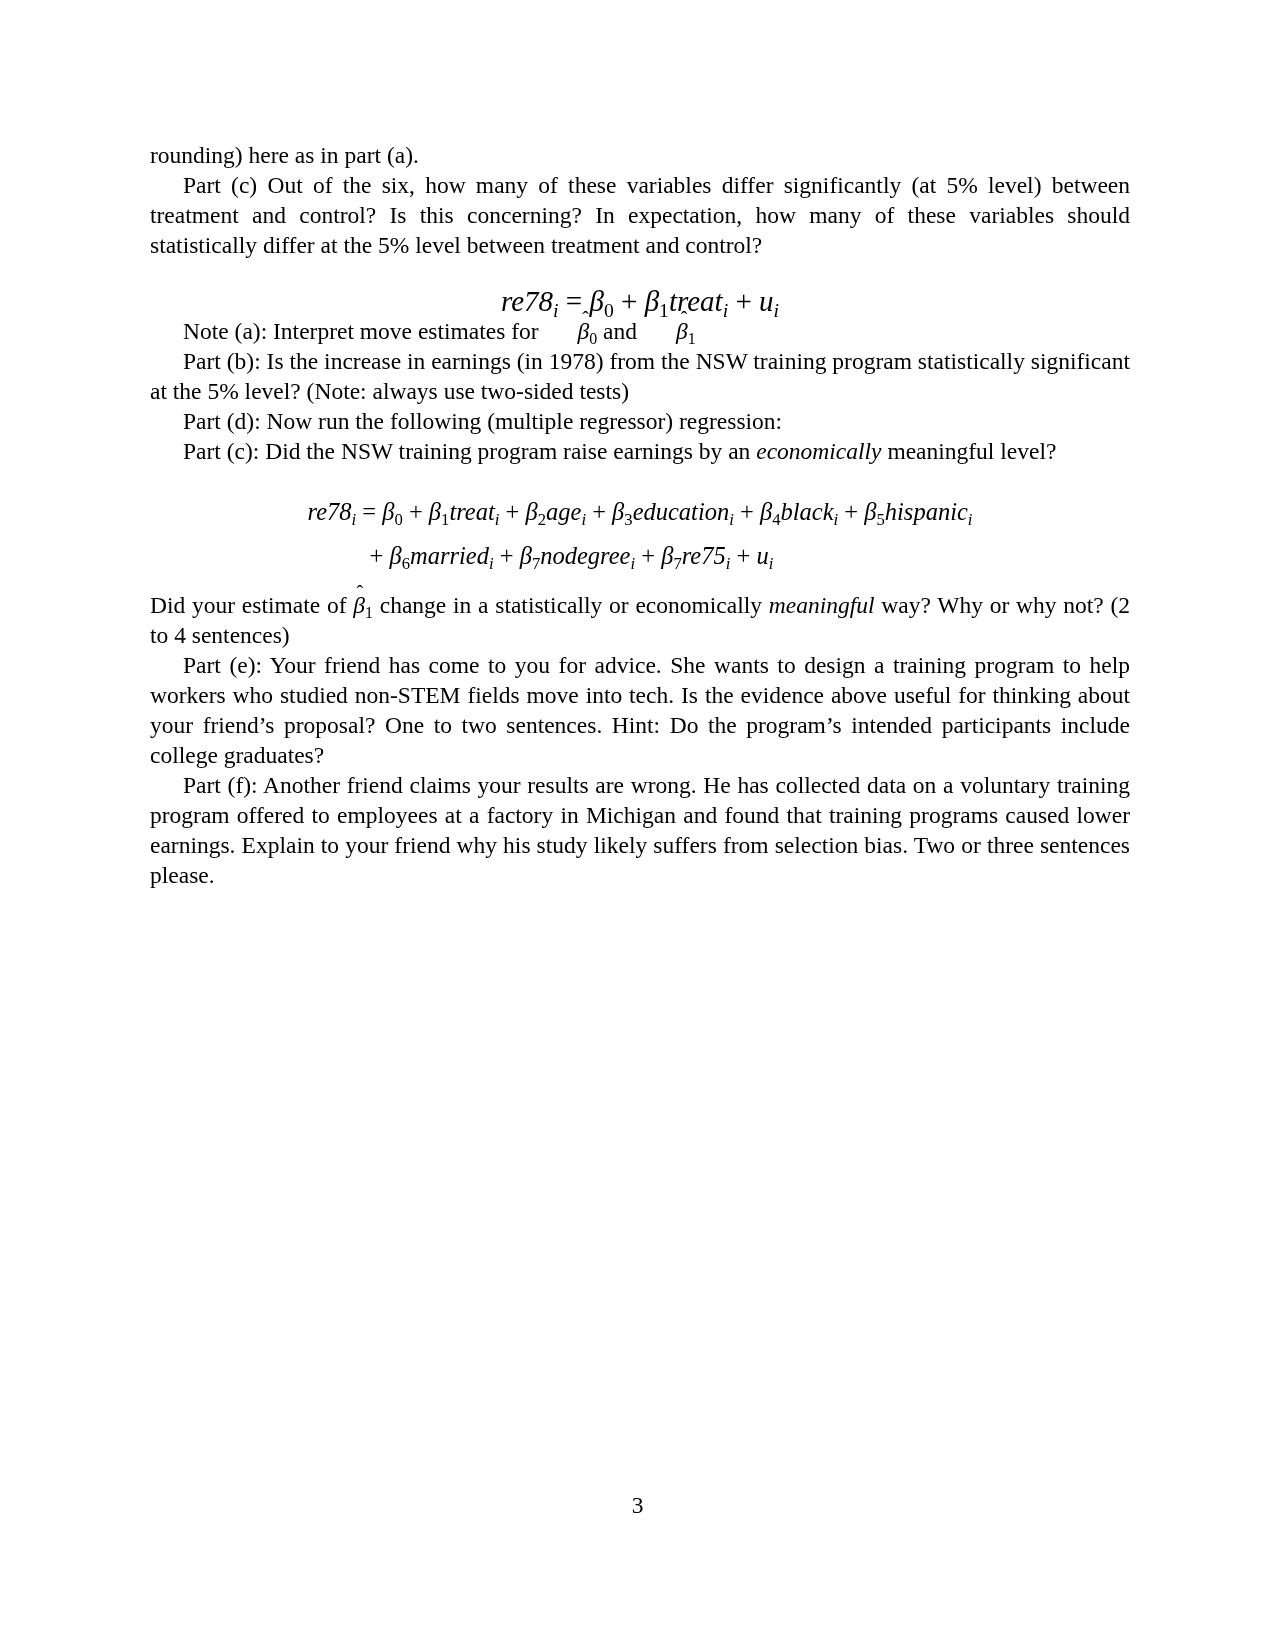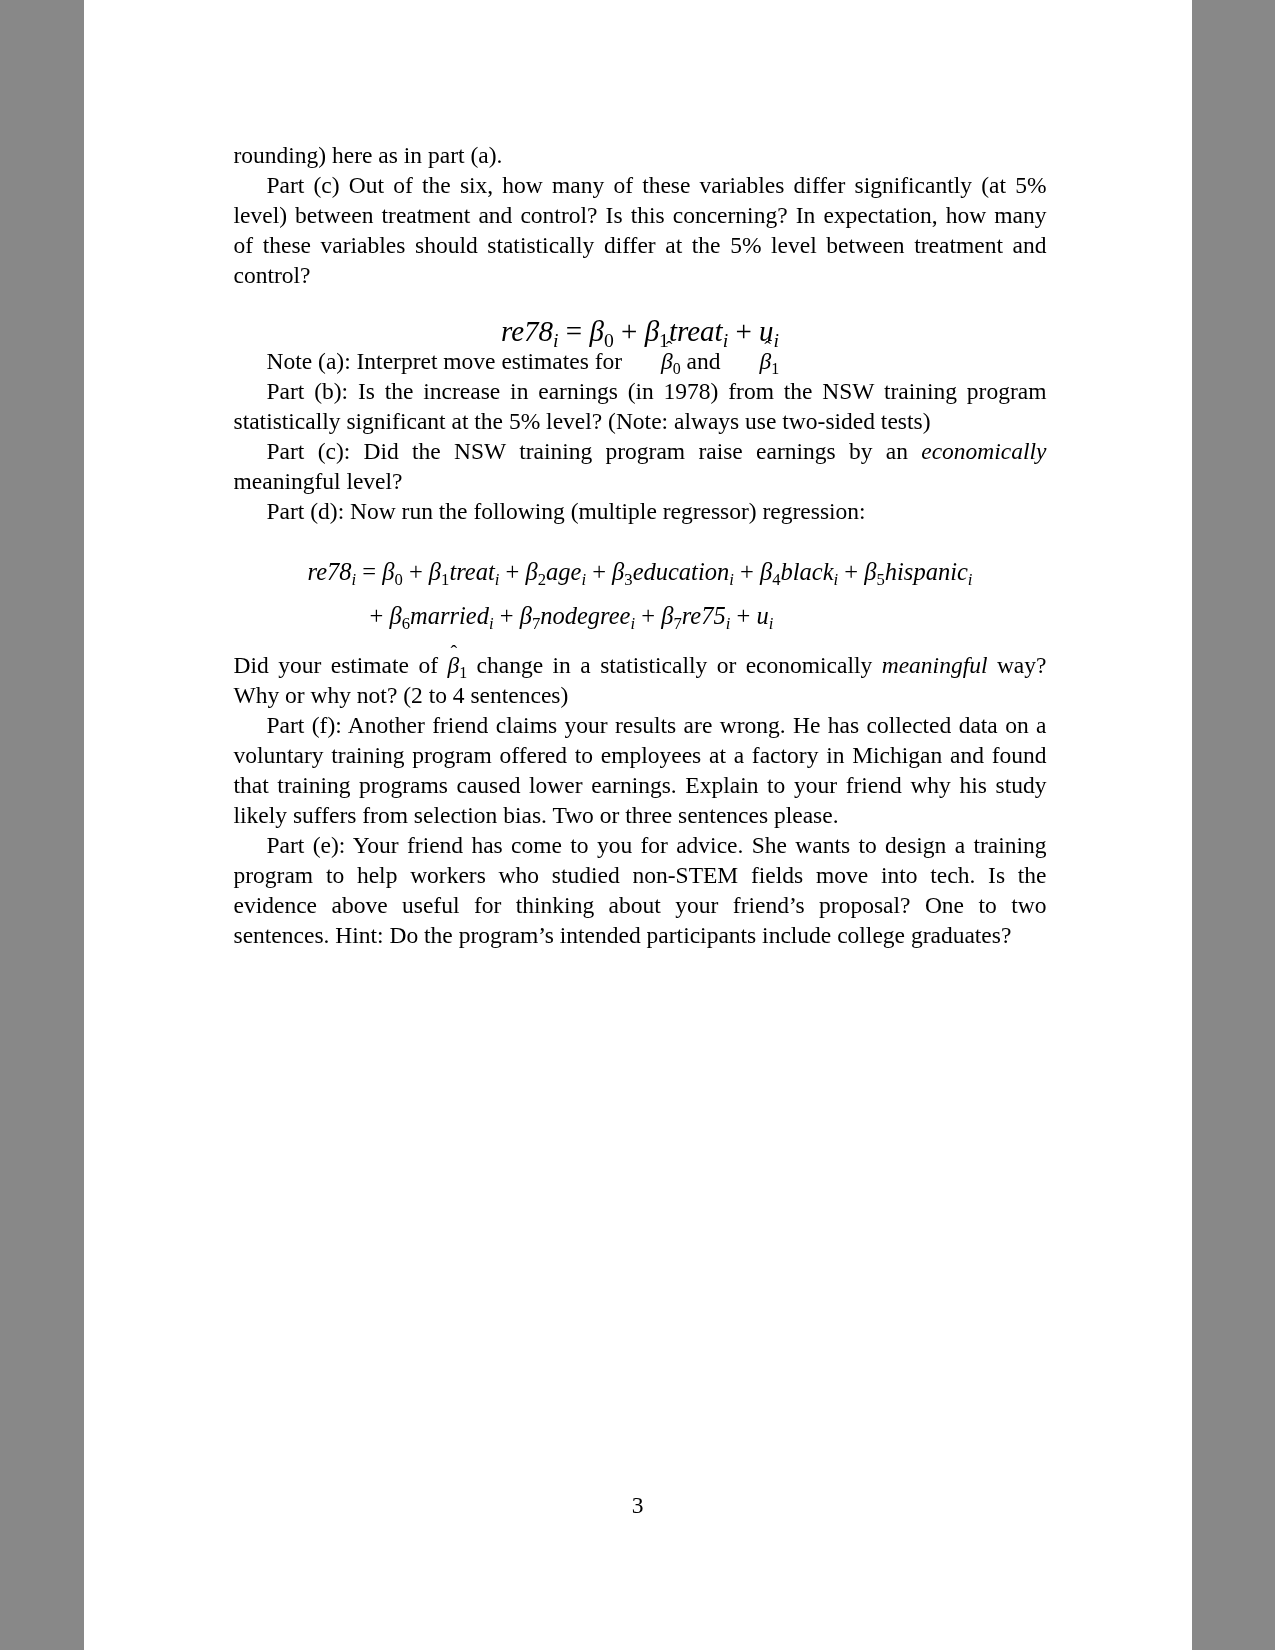--- a/index.html
+++ b/index.html
@@ -1,18 +1,18 @@
 <!DOCTYPE html>
 <html><head>
 <meta charset="utf-8">
 <style>
   html, body { margin: 0; padding: 0; background: #888; }
   .page {
     position: relative;
-    width: 1108px;
+    width: 1275px;
     height: 1650px;
     margin: 0 auto;
     background: #ffffff;
     color: #000000;
     font-family: "Liberation Serif", "DejaVu Serif", serif;
     font-size: 23.5px;
     line-height: 30px;
     box-sizing: border-box;
     padding: 140px 145px 0 150px;
     overflow: hidden;
@@ -85,31 +85,31 @@
 
   <p class="para indent m-p2"><span class="b">Part (c)</span><span> Out of the six, how many of these variables differ significantly (at 5% level) between treatment and control?  Is this concerning?  In expectation, how many of these variables should statistically differ at the 5% level between treatment and control?</span></p>
 
 
   <div class="eq m-eq1"><span class="it">re78</span><span class="it sb">i</span><span> = </span><span class="it">β</span><span class="sb">0</span><span> + </span><span class="it">β</span><span class="sb">1</span><span class="it">treat</span><span class="it sb">i</span><span> + </span><span class="it">u</span><span class="it sb">i</span></div>
 
   <p class="para indent m-pa"><span class="b">Note (a):</span><span> Interpret move estimates for </span><span class="it hat"><span class="hatmark">ˆ</span>β</span><span class="sb">0</span><span> and </span><span class="it hat"><span class="hatmark">ˆ</span>β</span><span class="sb">1</span></p>
 
   <p class="para indent m-pb"><span class="b">Part (b):</span><span> Is the increase in earnings (in 1978) from the NSW training program statistically significant at the 5% level? (Note: always use two-sided tests)</span></p>
 
+  <p class="para indent m-pd"><span class="b">Part (d):</span><span> Now run the following (multiple regressor) regression:</span></p>
+
   <p class="para indent m-pc"><span class="b">Part (c):</span><span> Did the NSW training program raise earnings by an </span><span class="it">economically</span><span> meaningful level?</span></p>
-
-  <p class="para indent m-pd"><span class="b">Part (d):</span><span> Now run the following (multiple regressor) regression:</span></p>
 
   <div class="eq-multi m-eq2">
     <div class="eq-line1"><span class="it">re78</span><span class="it sb">i</span><span> = </span><span class="it">β</span><span class="sb">0</span><span> + </span><span class="it">β</span><span class="sb">1</span><span class="it">treat</span><span class="it sb">i</span><span> + </span><span class="it">β</span><span class="sb">2</span><span class="it">age</span><span class="it sb">i</span><span> + </span><span class="it">β</span><span class="sb">3</span><span class="it">education</span><span class="it sb">i</span><span> + </span><span class="it">β</span><span class="sb">4</span><span class="it">black</span><span class="it sb">i</span><span> + </span><span class="it">β</span><span class="sb">5</span><span class="it">hispanic</span><span class="it sb">i</span></div>
     <div class="eq-line2"><span>+ </span><span class="it">β</span><span class="sb">6</span><span class="it">married</span><span class="it sb">i</span><span> + </span><span class="it">β</span><span class="sb">7</span><span class="it">nodegree</span><span class="it sb">i</span><span> + </span><span class="it">β</span><span class="sb">7</span><span class="it">re75</span><span class="it sb">i</span><span> + </span><span class="it">u</span><span class="it sb">i</span></div>
   </div>
 
   <p class="para m-did"><span>Did your estimate of </span><span class="it hat"><span class="hatmark">ˆ</span>β</span><span class="sb">1</span><span> change in a statistically or economically </span><span class="it">meaningful</span><span> way? Why or why not? (2 to 4 sentences)</span></p>
 
+  <p class="para indent m-pe"><span class="b">Part (e):</span><span> Your friend has come to you for advice. She wants to design a training program to help workers who studied non-STEM fields move into tech. Is the evidence above useful for thinking about your friend’s proposal? One to two sentences. Hint: Do the program’s intended participants include college graduates?</span></p>
+
   <p class="para indent m-pf"><span class="b">Part (f):</span><span> Another friend claims your results are wrong. He has collected data on a voluntary training program offered to employees at a factory in Michigan and found that training programs caused lower earnings. Explain to your friend why his study likely suffers from selection bias. Two or three sentences please.</span></p>
-
-  <p class="para indent m-pe"><span class="b">Part (e):</span><span> Your friend has come to you for advice. She wants to design a training program to help workers who studied non-STEM fields move into tech. Is the evidence above useful for thinking about your friend’s proposal? One to two sentences. Hint: Do the program’s intended participants include college graduates?</span></p>
 
 
   <div class="footer">3</div>
 
 </div>
 
 </body></html>

